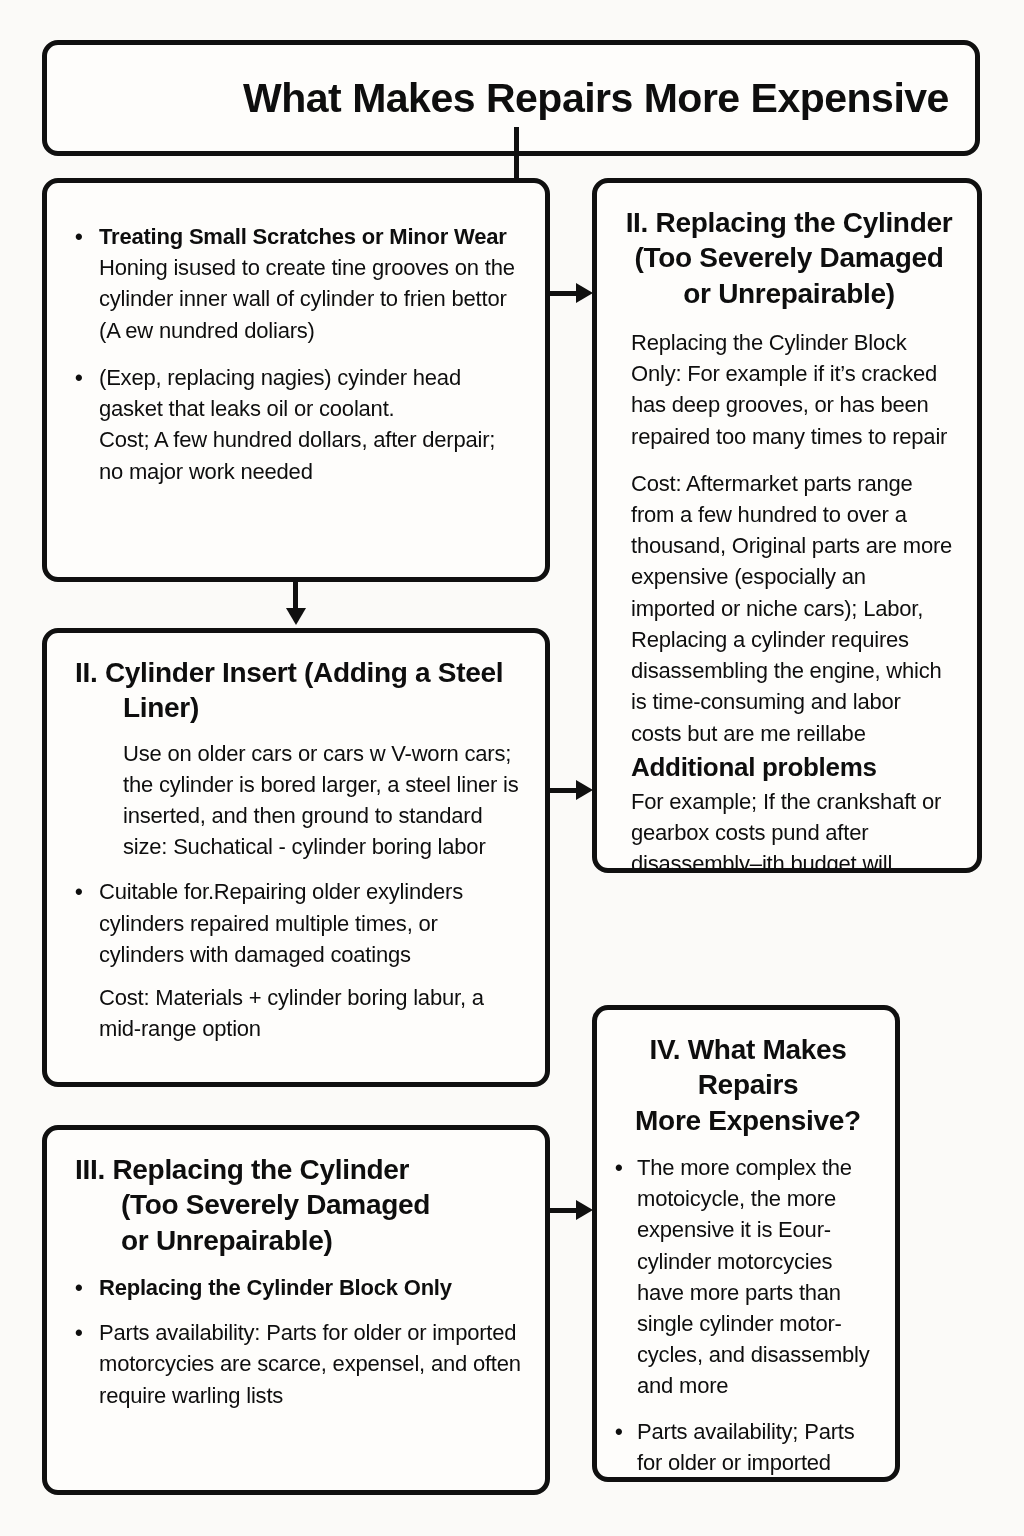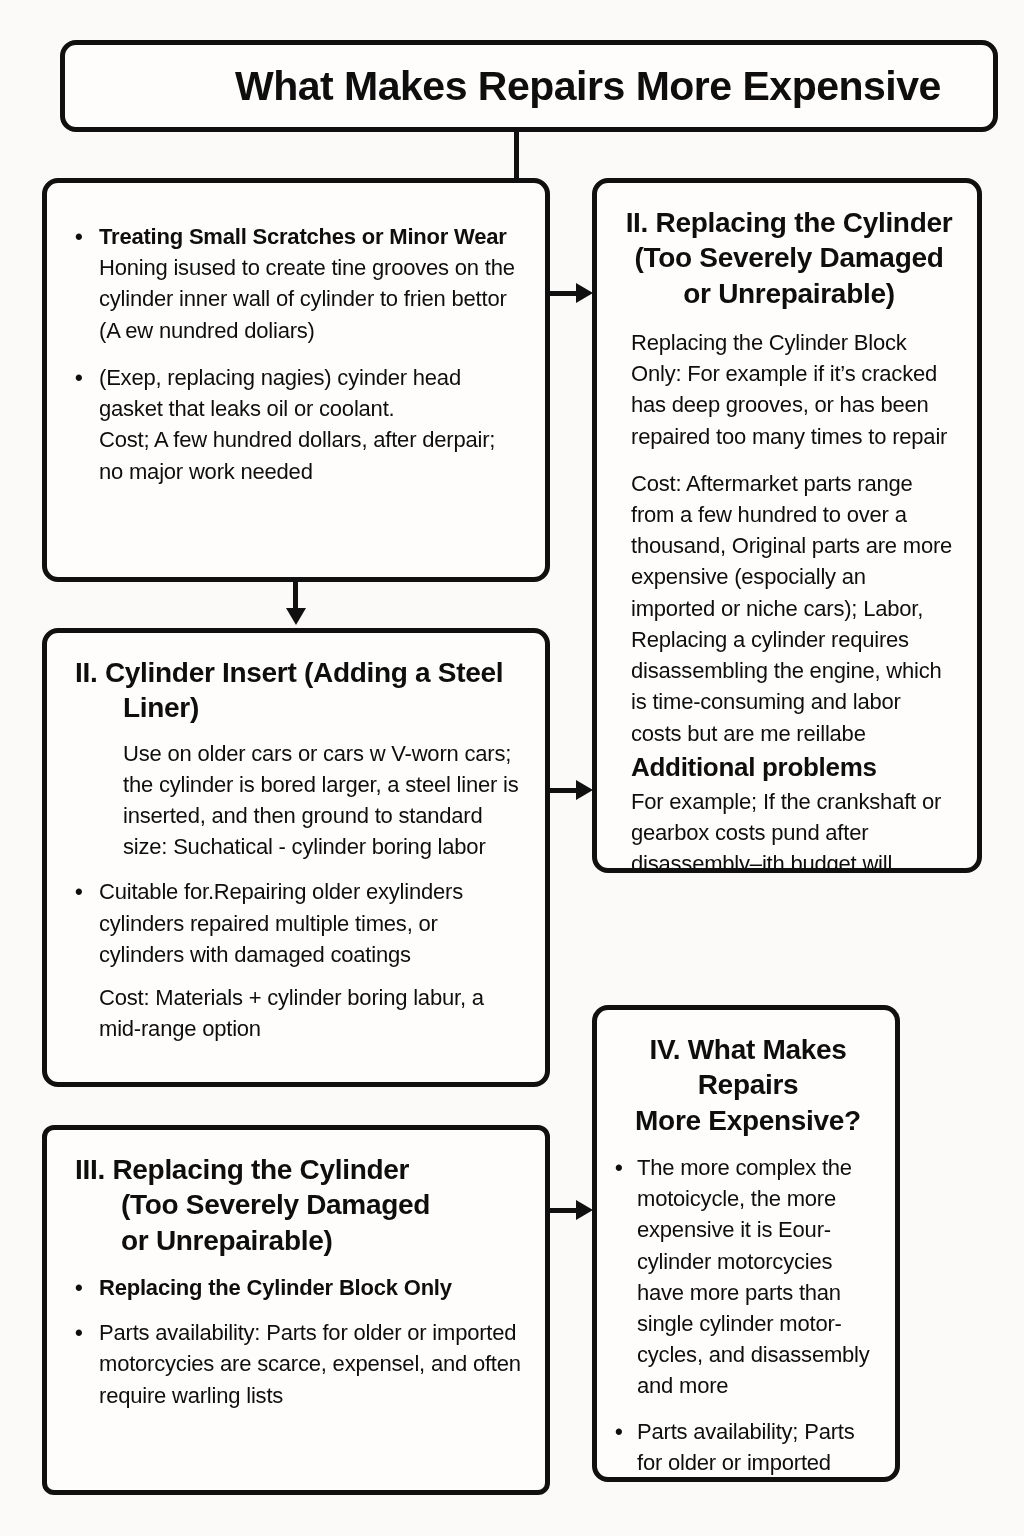--- a/index.html
+++ b/index.html
@@ -9,22 +9,22 @@
     background:#fbfaf8; color:#0e0e0e;
     font-family:"Liberation Sans", sans-serif;
     overflow:hidden;
   }
   .box {
     position:absolute; background:#fefdfb;
     border:5px solid #101010; border-radius:16px;
     overflow:hidden;
   }
   .title-box {
-    left:60px; top:40px; width:938px; height:92px;
-    display:flex; align-items:center; 
+    left:42px; top:40px; width:938px; height:116px;
+    display:flex; align-items:center; justify-content:center;
     padding-left:170px;
   }
   .title-text { font-size:41px; font-weight:700; letter-spacing:-0.5px; white-space:nowrap; }
 
   .h2 { font-weight:700; font-size:28px; letter-spacing:-0.3px; line-height:1.26; }
   .h-center { text-align:center; white-space:pre-line; }
   .h-hang { white-space:pre-line; padding-left:46px; text-indent:-46px; }
   .h-wrap { padding-left:48px; text-indent:-48px; }
 
   .body-txt { font-size:22px; line-height:1.42; letter-spacing:-0.2px; }
@@ -47,21 +47,21 @@
   .box2l .para-first { margin-top:12px; margin-left:48px; }
   .box2l .cost { margin-top:12px; margin-left:24px; }
 
   
   .box2r { left:592px; top:178px; width:390px; height:695px; padding:22px 22px 16px 26px; }
   .box2r .para { margin-top:16px; margin-left:8px; }
   .box2r .sub-h { font-size:26px; font-weight:700; margin-left:8px; letter-spacing:-0.3px; }
   .box2r .sub-body { margin-left:8px; }
 
   
-  .box3 { left:42px; top:1125px; width:508px; height:370px; padding:22px 16px 16px 28px;border-radius:12px; }
+  .box3 { left:42px; top:1125px; width:508px; height:370px; padding:22px 16px 16px 28px; }
 
   
   .box4 { left:592px; top:1005px; width:308px; height:477px; padding:22px 14px 16px 18px; }
   .box4 .dot { width:22px; flex:0 0 22px; }
 
   
   .conn { position:absolute; background:#101010; }
   .arrow-head-right {
     position:absolute; width:0; height:0;
     border-top:10px solid transparent; border-bottom:10px solid transparent;

